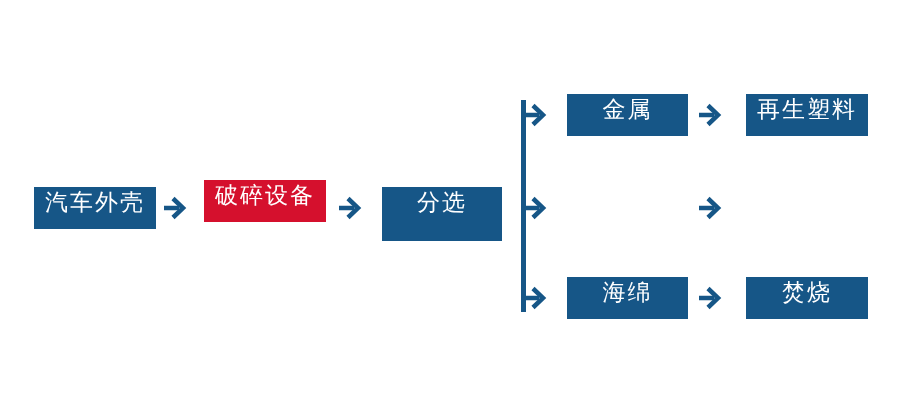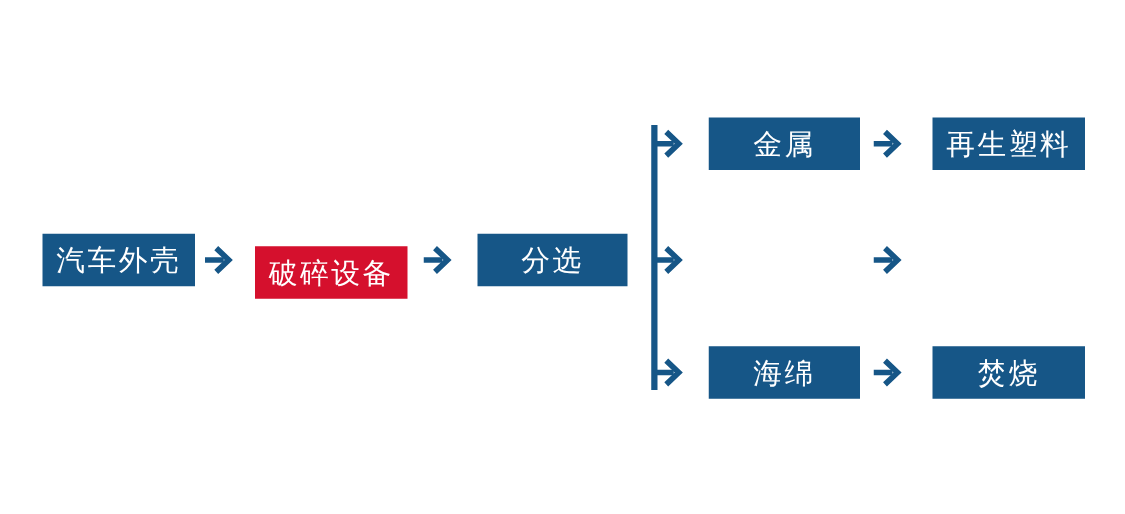--- a/index.html
+++ b/index.html
@@ -17,21 +17,21 @@
   .canvas{
     position:relative;
     width:900px;
     height:411px;
     background:var(--background);
     overflow:hidden;
   }
   .node{
     position:absolute;
     display:flex;
-    align-items:center;
+    align-items:flex-start;
     justify-content:center;
     background:var(--node-blue);
     color:var(--node-text);
     font-size:23px;
     font-weight:500;
     letter-spacing:2px;
     white-space:nowrap;
   }
   .node.red{background:var(--node-red);}
   .arrow{
@@ -50,30 +50,30 @@
 
   <div class="node" style="left:34px;top:187px;width:122px;height:42px">
     <span>汽车外壳</span>
   </div>
 
   <svg class="arrow" style="left:163px;top:196px" width="26" height="24" viewBox="0 0 26 24">
     <path d="M1 12 H16" stroke="currentColor" stroke-width="4.5" fill="none"></path>
     <path d="M10 2.5 L20 12 L10 21.5" stroke="currentColor" stroke-width="4.5" fill="none"></path>
   </svg>
 
-  <div class="node red" style="left:204px;top:197px;width:122px;height:42px">
+  <div class="node red" style="left:204px;top:180px;width:122px;height:42px">
     <span>破碎设备</span>
   </div>
 
   <svg class="arrow" style="left:338px;top:196px" width="26" height="24" viewBox="0 0 26 24">
     <path d="M1 12 H16" stroke="currentColor" stroke-width="4.5" fill="none"></path>
     <path d="M10 2.5 L20 12 L10 21.5" stroke="currentColor" stroke-width="4.5" fill="none"></path>
   </svg>
 
-  <div class="node" style="left:382px;top:187px;width:120px;height:42px">
+  <div class="node" style="left:382px;top:187px;width:120px;height:54px">
     <span>分选</span>
   </div>
 
   <div class="vline" style="left:521px;top:100px;width:5px;height:212px"></div>
 
   <svg class="arrow" style="left:523px;top:103px" width="26" height="24" viewBox="0 0 26 24">
     <path d="M1 12 H16" stroke="currentColor" stroke-width="4.5" fill="none"></path>
     <path d="M10 2.5 L20 12 L10 21.5" stroke="currentColor" stroke-width="4.5" fill="none"></path>
   </svg>
   <div class="node" style="left:567px;top:94px;width:121px;height:42px">

